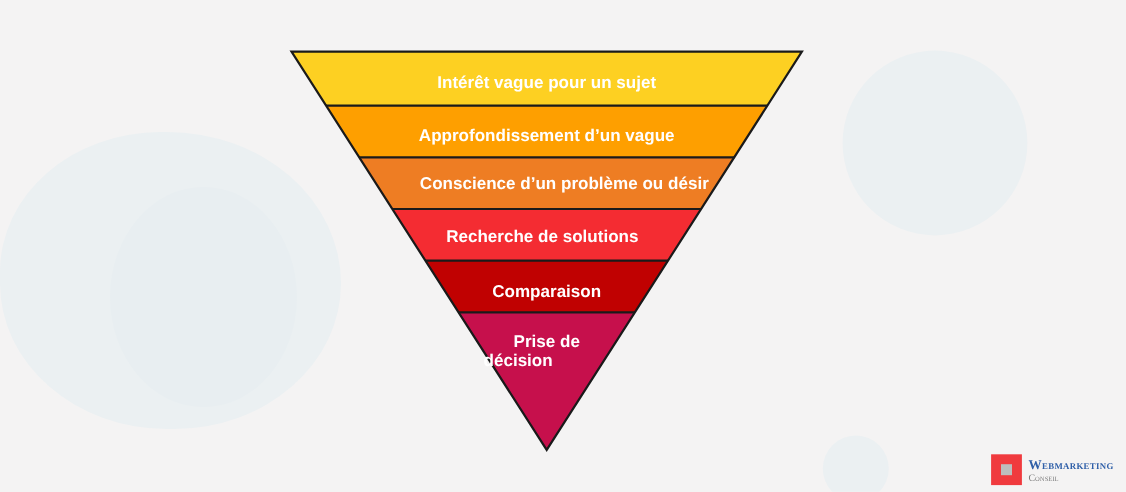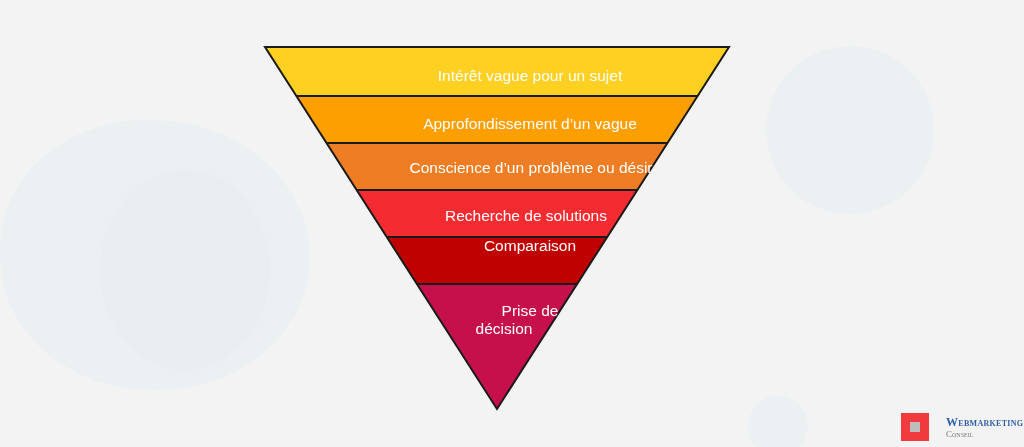--- a/index.html
+++ b/index.html
@@ -9,29 +9,28 @@
       position: relative;
       font-family: "Liberation Sans", sans-serif;
     }
     .bg-blob { position: absolute; border-radius: 50%; }
     .blob-left { left: 0; top: 120px; width: 310px; height: 270px; background: #ebf0f2; border-radius: 48% 52% 50% 50%; }
     .blob-left-inner { left: 100px; top: 170px; width: 170px; height: 200px; background: #e8eef1; }
     .blob-right { left: 766px; top: 46px; width: 168px; height: 168px; background: #ebf0f2; }
     .blob-bottom { left: 748px; top: 396px; width: 60px; height: 60px; background: #ebf0f2; }
     svg.funnel { position: absolute; left: 0; top: 0; }
     .funnel-label {
-      position: absolute; color: #ffffff; font-weight: normal; font-size: 15.5px;
+      position: absolute; color: #ffffff; font-weight: bold; font-size: 15.5px;
       text-align: center; white-space: nowrap; transform: translateX(-50%);
       line-height: 19px;
-      margin-left: 33px;
     }
     .logo { position: absolute; left: 901px; top: 413px; display: flex; align-items: center; }
     .logo-mark { width: 28px; height: 28px; background: #f03a3e; position: relative; }
     .logo-mark-inner { position: absolute; left: 9px; top: 9px; width: 10px; height: 10px; background: #bdbdbd; }
-    .logo-text { margin-left: 17px; font-family: "Liberation Serif", serif; }
+    .logo-text { margin-left: 6px; font-family: "Liberation Serif", serif; }
     .logo-title { color: #2f5fa8; font-weight: bold; font-size: 12px; letter-spacing: 0.3px; font-variant: small-caps; line-height: 14px; }
     .logo-sub { color: #7a7a7a; font-size: 9px; font-variant: small-caps; line-height: 11px; }
   </style>
 </head>
 <body>
 
 <div class="bg-blob blob-left"></div>
 <div class="bg-blob blob-left-inner"></div>
 <div class="bg-blob blob-right"></div>
 <div class="bg-blob blob-bottom"></div>
@@ -49,23 +48,23 @@
     <line x1="296.4" y1="96" x2="697.6" y2="96"></line>
     <line x1="326.5" y1="143" x2="667.5" y2="143"></line>
     <line x1="356.6" y1="190" x2="637.4" y2="190"></line>
     <line x1="386.7" y1="237" x2="607.3" y2="237"></line>
     <line x1="416.8" y1="284" x2="577.2" y2="284"></line>
   </g>
 </svg>
 
 <div class="funnel-label" style="left:497px; top:66px;">Intérêt vague pour un sujet</div>
 <div class="funnel-label" style="left:497px; top:114px;">Approfondissement d’un vague</div>
-<div class="funnel-label" style="left:498px; top:158px;">Conscience d’un problème ou désir</div>
+<div class="funnel-label" style="left:513px; top:158px;">Conscience d’un problème ou désir</div>
 <div class="funnel-label" style="left:493px; top:206px;">Recherche de solutions</div>
-<div class="funnel-label" style="left:497px; top:236px;">Comparaison</div>
+<div class="funnel-label" style="left:497px; top:256px;">Comparaison</div>
 <div class="funnel-label" style="left:497px; top:301px;">Prise de</div>
 <div class="funnel-label" style="left:471px; top:319px;">décision</div>
 
 <div class="logo">
   <div class="logo-mark">
     <div class="logo-mark-inner"></div>
   </div>
   <div class="logo-text">
     <div class="logo-title">Webmarketing</div>
     <div class="logo-sub">Conseil</div>

